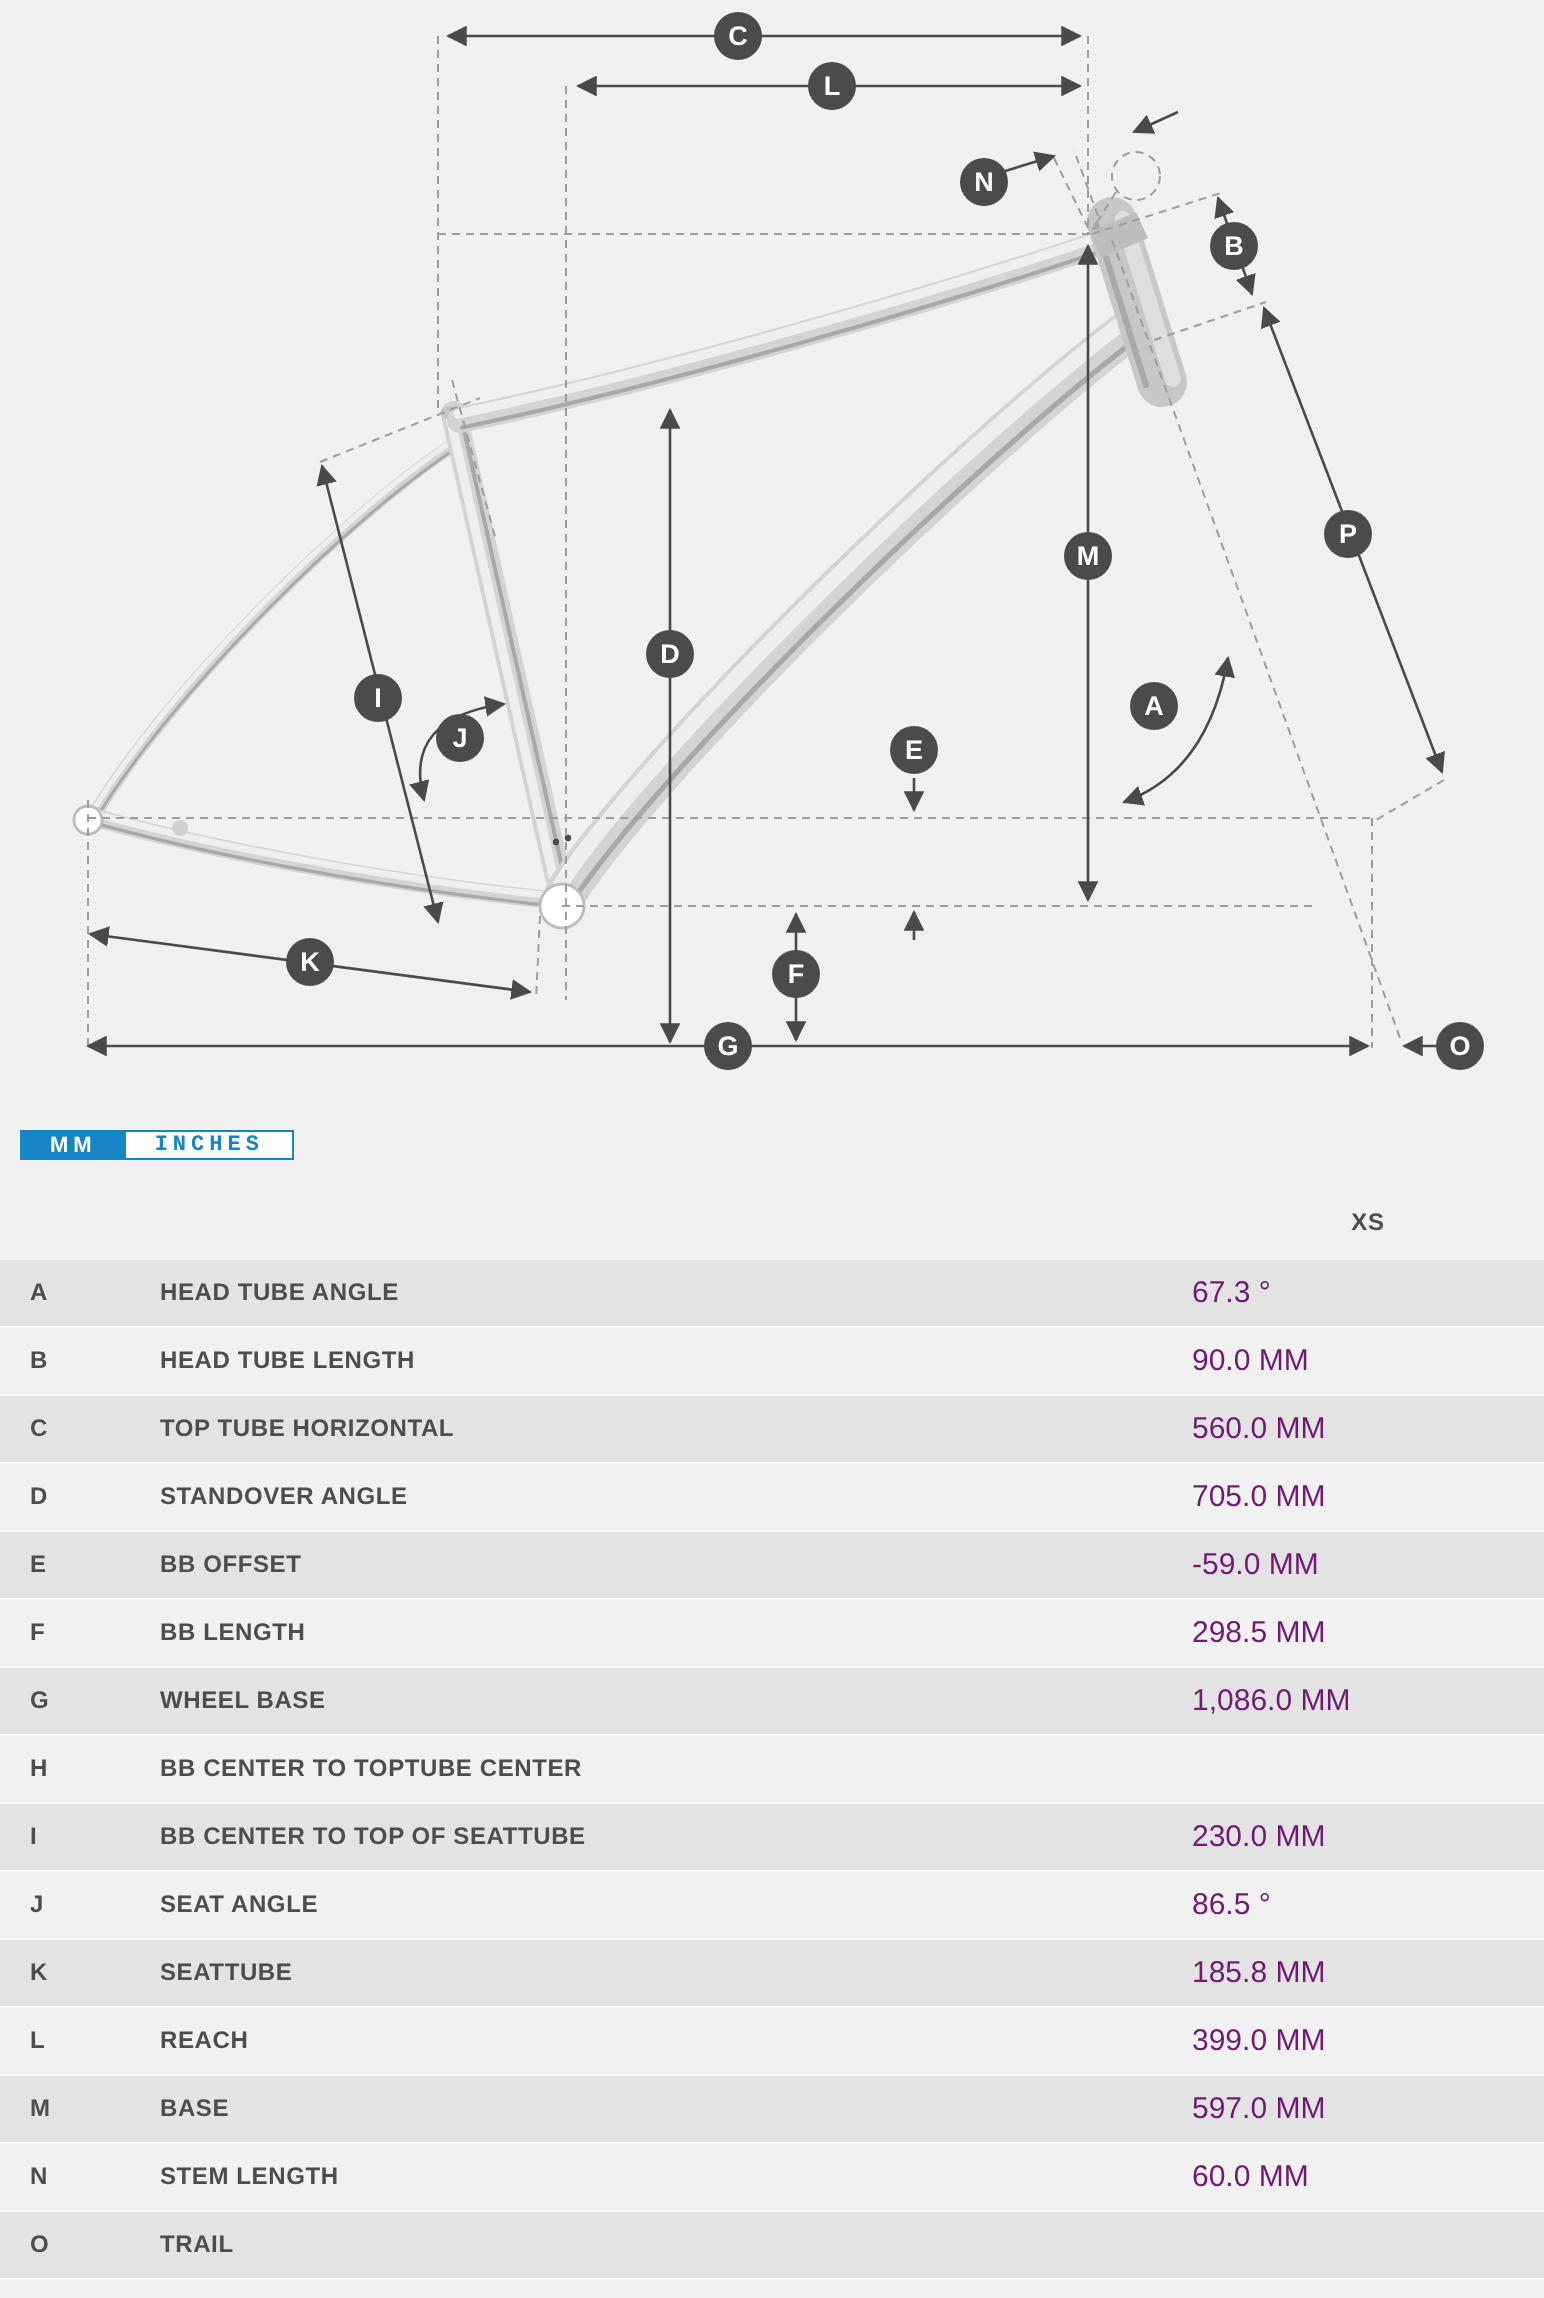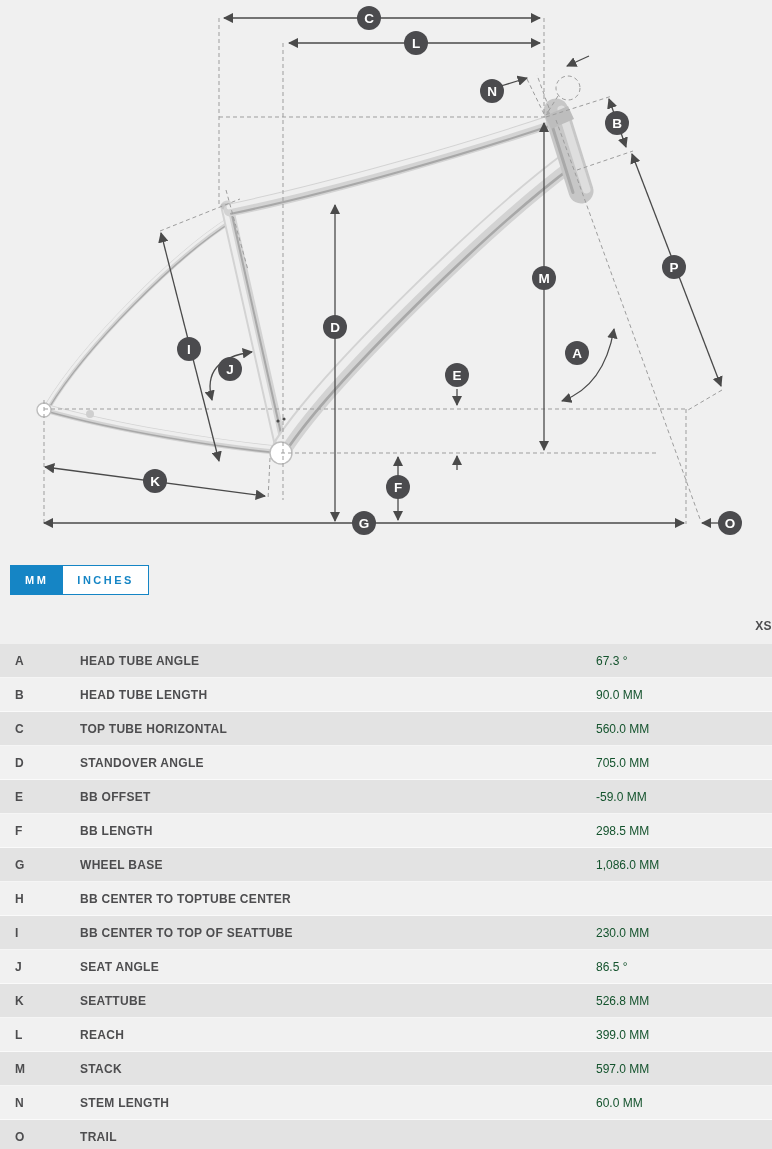--- a/index.html
+++ b/index.html
@@ -27,48 +27,48 @@
   .lbl-t{
     fill:#ffffff;font-family:"Liberation Sans",sans-serif;
     font-size:13.5px;font-weight:bold;text-anchor:middle;
   }
 
   
   .unit-toggle{margin:20px 0 0 10px;display:inline-flex;}
   .unit-toggle button{
     font-family:"Liberation Sans",sans-serif;
     font-size:11px;font-weight:bold;letter-spacing:2.5px;
-    height:30px;padding:0 14px;cursor:pointer;
+    height:15px;padding:0 14px;cursor:pointer;
     border:1px solid #1585c5;background:#ffffff;color:#1585c5;
   }
   .unit-toggle button.active{background:#1585c5;color:#ffffff;}
-  .unit-toggle button + button{border-left:none;}
+  .unit-toggle button + button{border-left:none;font-family:Liberation Mono, monospace;}
 
   
   table.geo{
     width:772px;border-collapse:collapse;margin-top:12px;
     font-family:"Liberation Sans",sans-serif;
   }
   table.geo col.c-letter{width:65px;}
   table.geo col.c-name{width:516px;}
   table.geo th{
-    height:37px;text-align:right;vertical-align:middle;
+    height:37px;text-align:center;vertical-align:middle;
     font-size:12px;font-weight:bold;color:#4d4d4f;
     padding:0 0 0 15px;letter-spacing:.4px;
   }
   table.geo td{
     height:33px;vertical-align:middle;padding:0 0 0 15px;
     border-bottom:1px solid rgba(255,255,255,.65);
   }
   table.geo tr.r-dark td{background:#e3e3e3;}
   table.geo tr.r-light td{background:#f1f1f1;}
   td.letter,td.name{
     font-size:12px;font-weight:bold;color:#4d4d4f;letter-spacing:.3px;
   }
-  td.value{font-size:12px;color:#14532d;}
+  td.value{font-size:15px;color:#701a75;}
 </style>
 </head>
 <body>
 
 <div class="page">
 
   
   <svg class="geo-svg" viewBox="0 0 772 545">
     <defs>
       <marker id="arr" viewBox="0 0 10 10" refX="9" refY="5" markerWidth="8" markerHeight="8" orient="auto-start-reverse">
@@ -301,32 +301,32 @@
 
     <tr class="r-light">
       <td class="letter">J</td>
       <td class="name">SEAT ANGLE</td>
       <td class="value">86.5 °</td>
     </tr>
 
     <tr class="r-dark">
       <td class="letter">K</td>
       <td class="name">SEATTUBE</td>
-      <td class="value">526.8 MM</td>
+      <td class="value">185.8 MM</td>
     </tr>
 
     <tr class="r-light">
       <td class="letter">L</td>
       <td class="name">REACH</td>
       <td class="value">399.0 MM</td>
     </tr>
 
     <tr class="r-dark">
       <td class="letter">M</td>
-      <td class="name">STACK</td>
+      <td class="name">BASE</td>
       <td class="value">597.0 MM</td>
     </tr>
 
     <tr class="r-light">
       <td class="letter">N</td>
       <td class="name">STEM LENGTH</td>
       <td class="value">60.0 MM</td>
     </tr>
 
     <tr class="r-dark">

